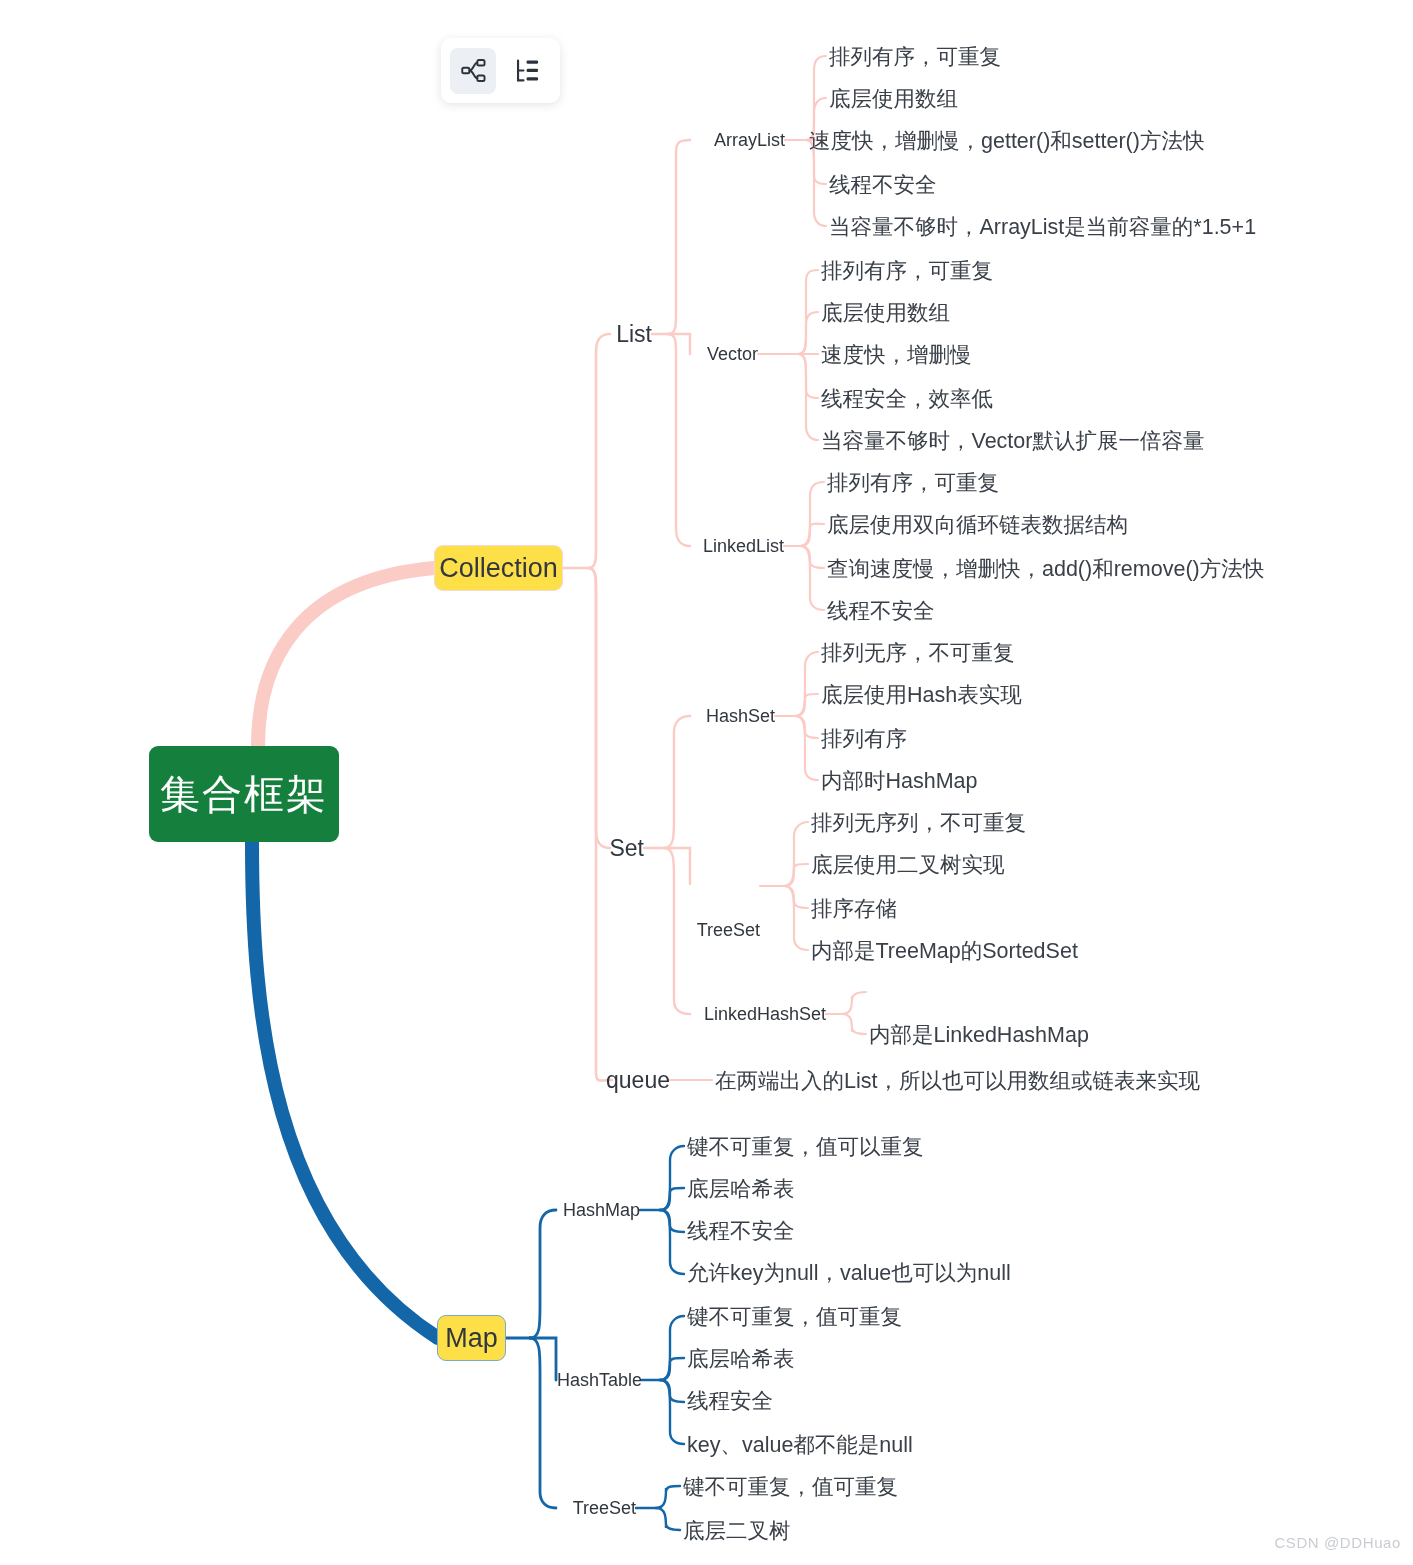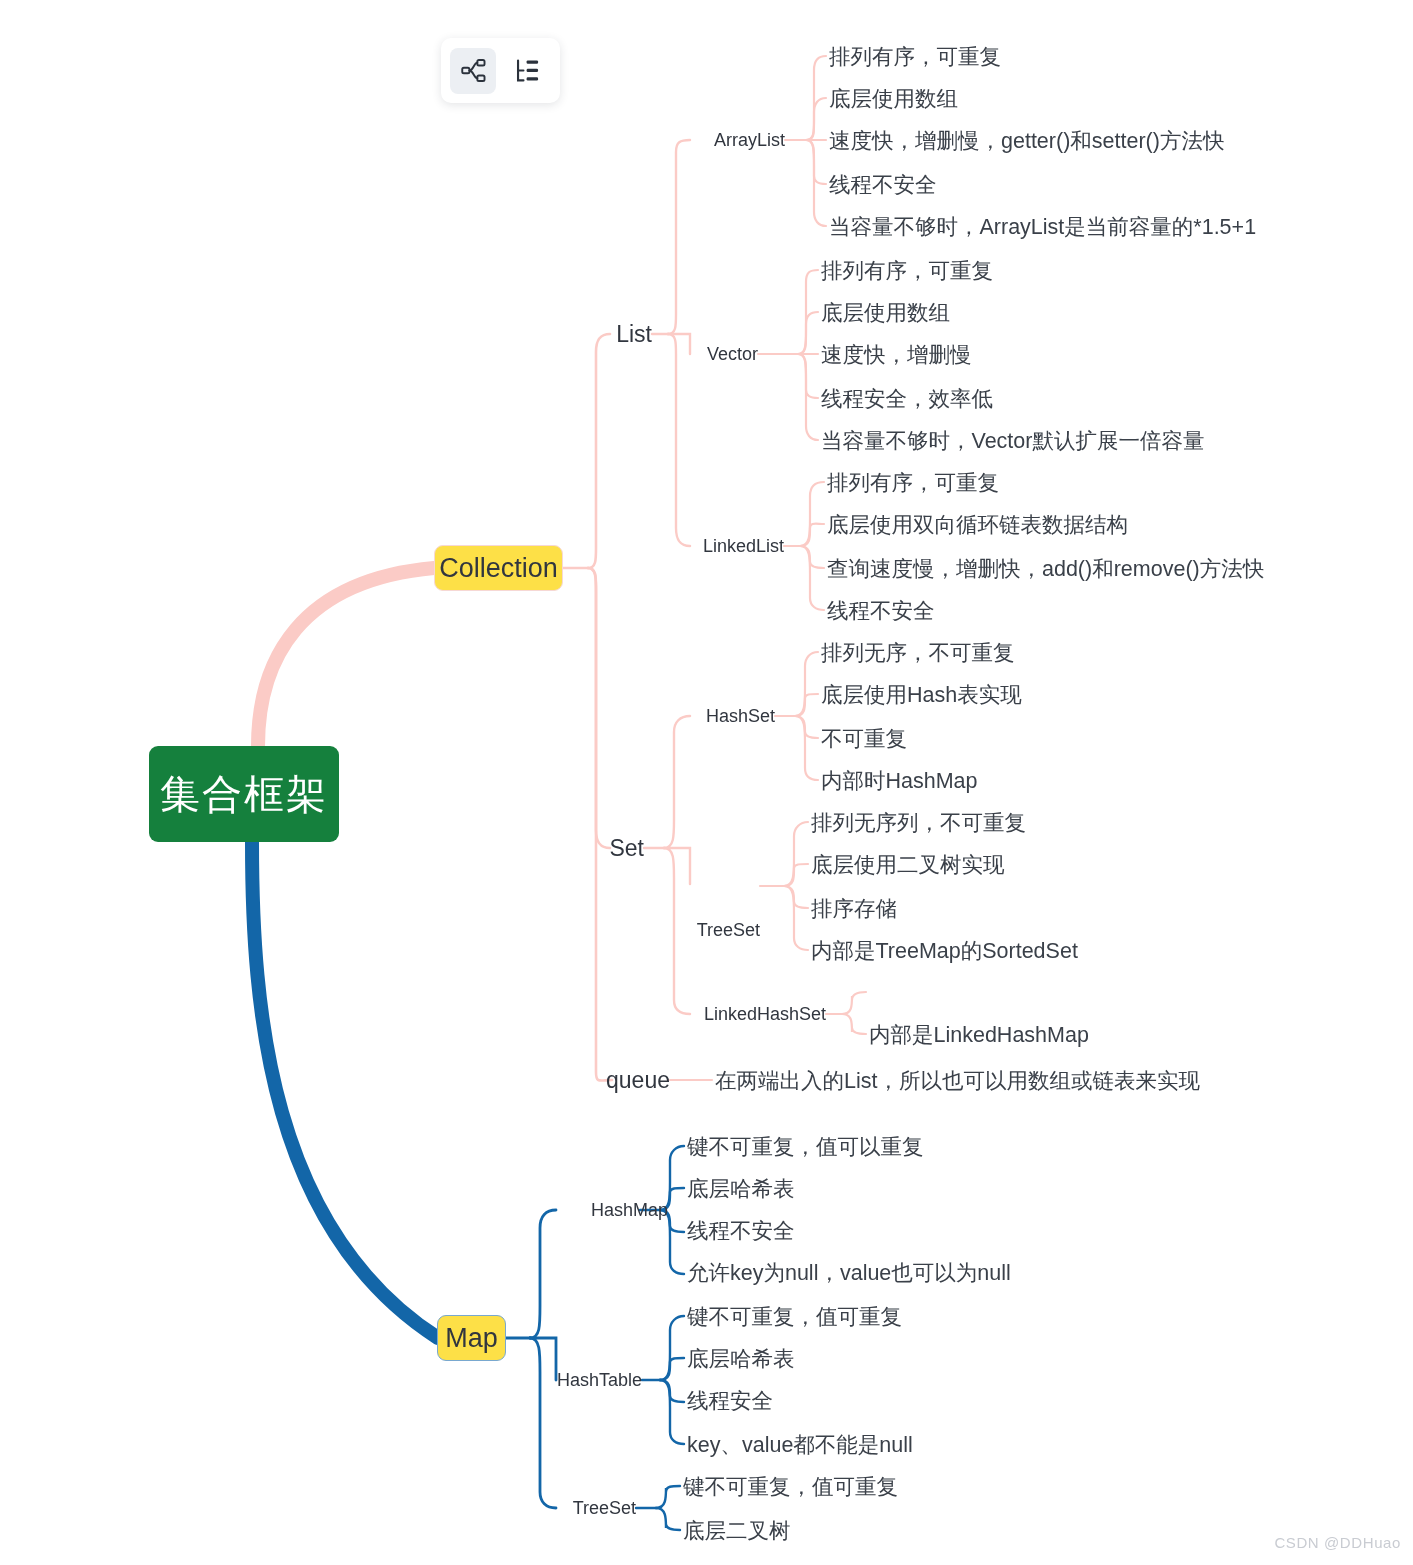--- a/index.html
+++ b/index.html
@@ -223,56 +223,56 @@
   <div class="node text-node lvl2 endright" style="left:595px; top:318px; width:57px; height:32px;">List</div>
   <div class="node text-node lvl2 endright" style="left:595px; top:832px; width:49px; height:32px;">Set</div>
   <div class="node text-node lvl2 endright" style="left:595px; top:1064px; width:75px; height:32px;">queue</div>
 
   <div class="node text-node lvl3 endright" style="left:690px; top:124px; width:95px; height:32px;">ArrayList</div>
   <div class="node text-node lvl3 endright" style="left:690px; top:338px; width:68px; height:32px;">Vector</div>
   <div class="node text-node lvl3 endright" style="left:690px; top:530px; width:94px; height:32px;">LinkedList</div>
 
   <div class="node text-node leaf right" style="left:829px; top:42px;">排列有序，可重复</div>
   <div class="node text-node leaf right" style="left:829px; top:84px;">底层使用数组</div>
-  <div class="node text-node leaf right" style="left:829px; top:126px;">速度快，增删慢，getter()和setter()方法快</div>
+  <div class="node text-node leaf right" style="left:809px; top:126px;">速度快，增删慢，getter()和setter()方法快</div>
   <div class="node text-node leaf right" style="left:829px; top:170px;">线程不安全</div>
   <div class="node text-node leaf right" style="left:829px; top:212px;">当容量不够时，ArrayList是当前容量的*1.5+1</div>
 
   <div class="node text-node leaf right" style="left:821px; top:256px;">排列有序，可重复</div>
   <div class="node text-node leaf right" style="left:821px; top:298px;">底层使用数组</div>
   <div class="node text-node leaf right" style="left:821px; top:340px;">速度快，增删慢</div>
   <div class="node text-node leaf right" style="left:821px; top:384px;">线程安全，效率低</div>
   <div class="node text-node leaf right" style="left:821px; top:426px;">当容量不够时，Vector默认扩展一倍容量</div>
 
   <div class="node text-node leaf right" style="left:827px; top:468px;">排列有序，可重复</div>
   <div class="node text-node leaf right" style="left:827px; top:510px;">底层使用双向循环链表数据结构</div>
   <div class="node text-node leaf right" style="left:827px; top:554px;">查询速度慢，增删快，add()和remove()方法快</div>
   <div class="node text-node leaf right" style="left:827px; top:596px;">线程不安全</div>
 
   <div class="node text-node lvl3 endright" style="left:690px; top:700px; width:85px; height:32px;">HashSet</div>
   <div class="node text-node lvl3 endright" style="left:690px; top:870px; width:70px; height:32px;margin-top:44px;">TreeSet</div>
   <div class="node text-node lvl3 endright" style="left:690px; top:998px; width:136px; height:32px;">LinkedHashSet</div>
 
   <div class="node text-node leaf right" style="left:821px; top:638px;">排列无序，不可重复</div>
   <div class="node text-node leaf right" style="left:821px; top:680px;">底层使用Hash表实现</div>
-  <div class="node text-node leaf right" style="left:821px; top:724px;">不可重复</div>
+  <div class="node text-node leaf right" style="left:821px; top:724px;">排列有序</div>
   <div class="node text-node leaf right" style="left:821px; top:766px;">内部时HashMap</div>
 
   <div class="node text-node leaf right" style="left:811px; top:808px;">排列无序列，不可重复</div>
   <div class="node text-node leaf right" style="left:811px; top:850px;">底层使用二叉树实现</div>
   <div class="node text-node leaf right" style="left:811px; top:894px;">排序存储</div>
   <div class="node text-node leaf right" style="left:811px; top:936px;">内部是TreeMap的SortedSet</div>
 
   <div class="node text-node leaf right" style="left:869px; top:1020px;">内部是LinkedHashMap</div>
 
   <div class="node text-node leaf right" style="left:715px; top:1066px;">在两端出入的List，所以也可以用数组或链表来实现</div>
 
   <div class="node boxed-node blue" style="left:437px; top:1315px; width:69px; height:46px;">Map</div>
 
-  <div class="node text-node lvl3 endright" style="left:584px; top:1194px; width:84px; height:32px;">HashMap</div>
+  <div class="node text-node lvl3 endright" style="left:556px; top:1194px; width:84px; height:32px;">HashMap</div>
   <div class="node text-node lvl3 endright" style="left:556px; top:1364px; width:86px; height:32px;">HashTable</div>
   <div class="node text-node lvl3 endright" style="left:556px; top:1492px; width:80px; height:32px;">TreeSet</div>
 
   <div class="node text-node leaf right" style="left:687px; top:1132px;">键不可重复，值可以重复</div>
   <div class="node text-node leaf right" style="left:687px; top:1174px;">底层哈希表</div>
   <div class="node text-node leaf right" style="left:687px; top:1216px;">线程不安全</div>
   <div class="node text-node leaf right" style="left:687px; top:1258px;">允许key为null，value也可以为null</div>
 
   <div class="node text-node leaf right" style="left:687px; top:1302px;">键不可重复，值可重复</div>
   <div class="node text-node leaf right" style="left:687px; top:1344px;">底层哈希表</div>

